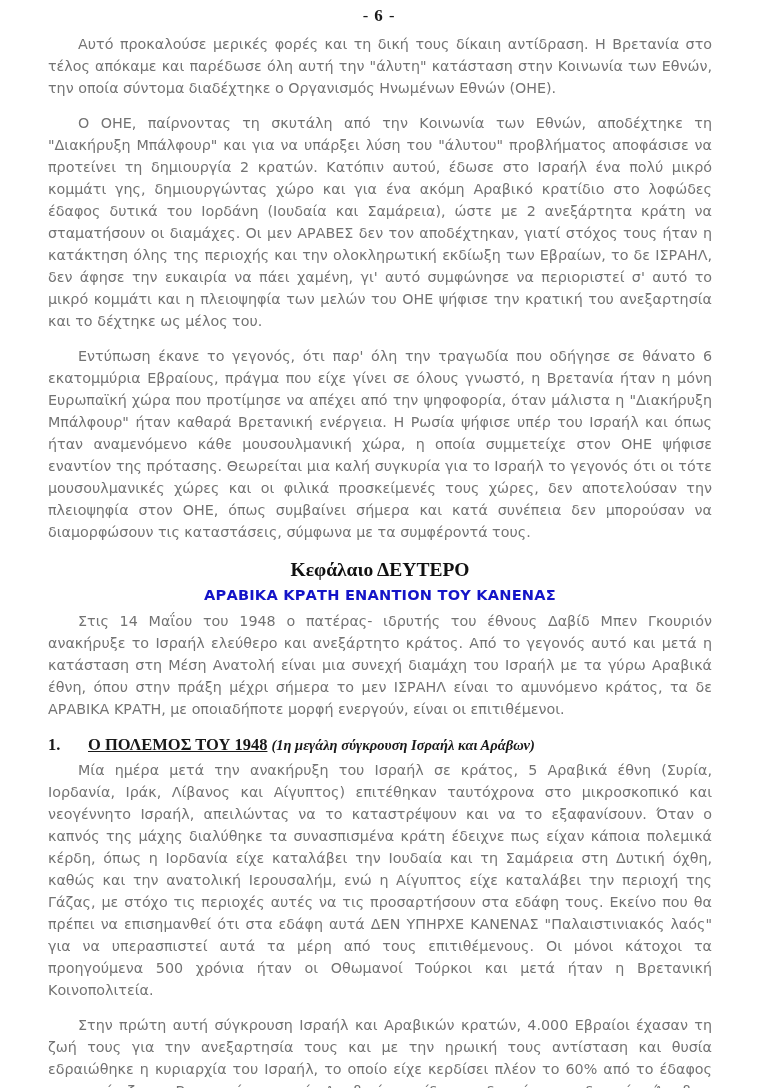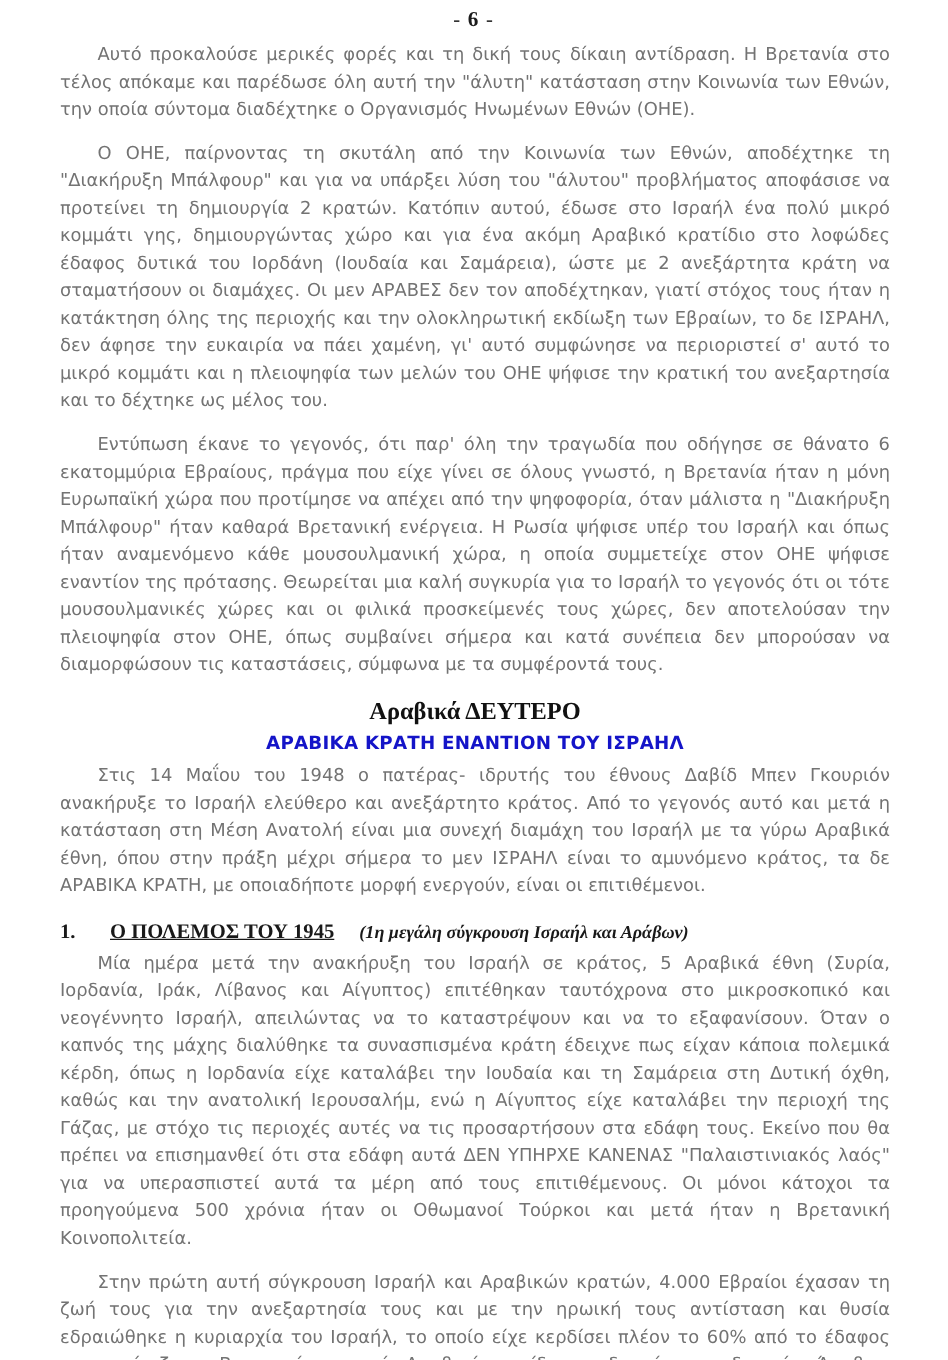--- a/index.html
+++ b/index.html
@@ -88,21 +88,21 @@
   .section-heading .sec-title {
     font-weight: bold;
     font-size: 16.5px;
     text-decoration: underline;
     white-space: nowrap;
   }
   .section-heading .sec-paren {
     font-weight: bold;
     font-style: italic;
     font-size: 14.5px;
-    margin-left: 20px;
+    margin-left: 4px;
     white-space: nowrap;
   }
 </style>
 </head>
 <body>
 
 <div class="page">
 
   <div class="page-number">
     <span>-</span>
@@ -111,28 +111,28 @@
   </div>
 
   <div class="content">
 
     <p class="body"><span>Αυτό προκαλούσε μερικές φορές και τη δική τους δίκαιη αντίδραση. Η Βρετανία στο τέλος απόκαμε και παρέδωσε όλη αυτή την "άλυτη" κατάσταση στην Κοινωνία των Εθνών, την οποία σύντομα διαδέχτηκε ο Οργανισμός Ηνωμένων Εθνών (ΟΗΕ).</span></p>
 
     <p class="body"><span>Ο ΟΗΕ, παίρνοντας τη σκυτάλη από την Κοινωνία των Εθνών, αποδέχτηκε τη "Διακήρυξη Μπάλφουρ" και για να υπάρξει λύση του "άλυτου" προβλήματος αποφάσισε να προτείνει τη δημιουργία 2 κρατών. Κατόπιν αυτού, έδωσε στο Ισραήλ ένα πολύ μικρό κομμάτι γης, δημιουργώντας χώρο και για ένα ακόμη Αραβικό κρατίδιο στο λοφώδες έδαφος δυτικά του Ιορδάνη (Ιουδαία και Σαμάρεια), ώστε με 2 ανεξάρτητα κράτη να σταματήσουν οι διαμάχες. </span><b>Οι μεν ΑΡΑΒΕΣ</b><span> δεν τον αποδέχτηκαν, γιατί στόχος τους ήταν η κατάκτηση όλης της περιοχής και την ολοκληρωτική εκδίωξη των Εβραίων, </span><b>το δε ΙΣΡΑΗΛ</b><span>, δεν άφησε την ευκαιρία να πάει χαμένη, γι' αυτό συμφώνησε να περιοριστεί σ' αυτό το μικρό κομμάτι και η πλειοψηφία των μελών του ΟΗΕ ψήφισε την κρατική του ανεξαρτησία και το δέχτηκε ως μέλος του.</span></p>
 
     <p class="body"><span>Εντύπωση έκανε το γεγονός, ότι παρ' όλη την τραγωδία που οδήγησε σε θάνατο </span><b>6</b><span> εκατομμύρια Εβραίους, πράγμα που είχε γίνει σε όλους γνωστό, η Βρετανία ήταν η μόνη Ευρωπαϊκή χώρα που προτίμησε να απέχει από την ψηφοφορία, όταν μάλιστα η "Διακήρυξη Μπάλφουρ" ήταν καθαρά Βρετανική ενέργεια. Η Ρωσία ψήφισε υπέρ του Ισραήλ και όπως ήταν αναμενόμενο κάθε μουσουλμανική χώρα, η οποία συμμετείχε στον ΟΗΕ ψήφισε εναντίον της πρότασης. Θεωρείται μια καλή συγκυρία για το Ισραήλ το γεγονός ότι οι τότε μουσουλμανικές χώρες και οι φιλικά προσκείμενές τους χώρες, δεν αποτελούσαν την πλειοψηφία στον ΟΗΕ, όπως συμβαίνει σήμερα και κατά συνέπεια δεν μπορούσαν να διαμορφώσουν τις καταστάσεις, σύμφωνα με τα συμφέροντά τους.</span></p>
 
-    <h1 class="chapter-title">Αραβικά ΔΕΥΤΕΡΟ</h1>
-    <h2 class="chapter-subtitle" style="color: rgb(20, 20, 200);">ΑΡΑΒΙΚΑ ΚΡΑΤΗ ΕΝΑΝΤΙΟΝ ΤΟΥ ΙΣΡΑΗΛ</h2>
+    <h1 class="chapter-title">Κεφάλαιο ΔΕΥΤΕΡΟ</h1>
+    <h2 class="chapter-subtitle" style="color: rgb(20, 20, 200);">ΑΡΑΒΙΚΑ ΚΡΑΤΗ ΕΝΑΝΤΙΟΝ ΤΟΥ ΚΑΝΕΝΑΣ</h2>
 
     <p class="body"><span>Στις 14 Μαΐου του 1948 ο πατέρας- ιδρυτής του έθνους </span><b>Δαβίδ Μπεν Γκουριόν</b><span> ανακήρυξε το Ισραήλ ελεύθερο και ανεξάρτητο κράτος. Από το γεγονός αυτό και μετά η κατάσταση στη Μέση Ανατολή είναι μια συνεχή διαμάχη του Ισραήλ με τα γύρω Αραβικά έθνη, όπου στην πράξη μέχρι σήμερα το μεν ΙΣΡΑΗΛ είναι το αμυνόμενο κράτος, τα δε ΑΡΑΒΙΚΑ ΚΡΑΤΗ, με οποιαδήποτε μορφή ενεργούν, είναι οι επιτιθέμενοι.</span></p>
 
     <div class="section-heading">
       <span class="sec-num">1.</span>
-      <span><span class="sec-title">Ο ΠΟΛΕΜΟΣ ΤΟΥ 1945</span><span class="sec-paren">(1η μεγάλη σύγκρουση Ισραήλ και Αράβων)</span></span>
+      <span><span class="sec-title">Ο ΠΟΛΕΜΟΣ ΤΟΥ 1948</span><span class="sec-paren">(1η μεγάλη σύγκρουση Ισραήλ και Αράβων)</span></span>
     </div>
 
     <p class="body"><span>Μία ημέρα μετά την ανακήρυξη του Ισραήλ σε κράτος, </span><b>5</b><span> Αραβικά έθνη (Συρία, Ιορδανία, Ιράκ, Λίβανος και Αίγυπτος) επιτέθηκαν ταυτόχρονα στο μικροσκοπικό και νεογέννητο Ισραήλ, απειλώντας να το καταστρέψουν και να το εξαφανίσουν. Όταν ο καπνός της μάχης διαλύθηκε τα συνασπισμένα κράτη έδειχνε πως είχαν κάποια πολεμικά κέρδη, όπως η Ιορδανία είχε καταλάβει την Ιουδαία και τη Σαμάρεια στη Δυτική όχθη, καθώς και την ανατολική Ιερουσαλήμ, ενώ η Αίγυπτος είχε καταλάβει την περιοχή της Γάζας, με στόχο τις περιοχές αυτές να τις προσαρτήσουν στα εδάφη τους. Εκείνο που θα πρέπει να επισημανθεί ότι στα εδάφη αυτά </span><b>ΔΕΝ ΥΠΗΡΧΕ ΚΑΝΕΝΑΣ "Παλαιστινιακός λαός" για να υπερασπιστεί αυτά τα μέρη από τους επιτιθέμενους</b><span>. Οι μόνοι κάτοχοι τα προηγούμενα 500 χρόνια ήταν οι Οθωμανοί Τούρκοι και μετά ήταν η Βρετανική Κοινοπολιτεία.</span></p>
 
     <p class="body"><span>Στην πρώτη αυτή σύγκρουση Ισραήλ και Αραβικών κρατών, 4.000 Εβραίοι έχασαν τη ζωή τους για την ανεξαρτησία τους και με την ηρωική τους αντίσταση και θυσία εδραιώθηκε η κυριαρχία του Ισραήλ, το οποίο είχε κερδίσει πλέον το 60% από το έδαφος που προόριζαν οι Βρετανοί για το νέο Αραβικό κρατίδιο που δεν είχαν αποδεχτεί οι Άραβες, απορρίπτοντας την πρόταση του ΟΗΕ. Το Ισραήλ από τον πόλεμο αυτό, τον οποίο δεν προκάλεσε, βγήκε κερδισμένο, έχοντας διευρύνει τα σύνορά του. </span></p>
 
   </div>
 </div>
 
 </body></html>

